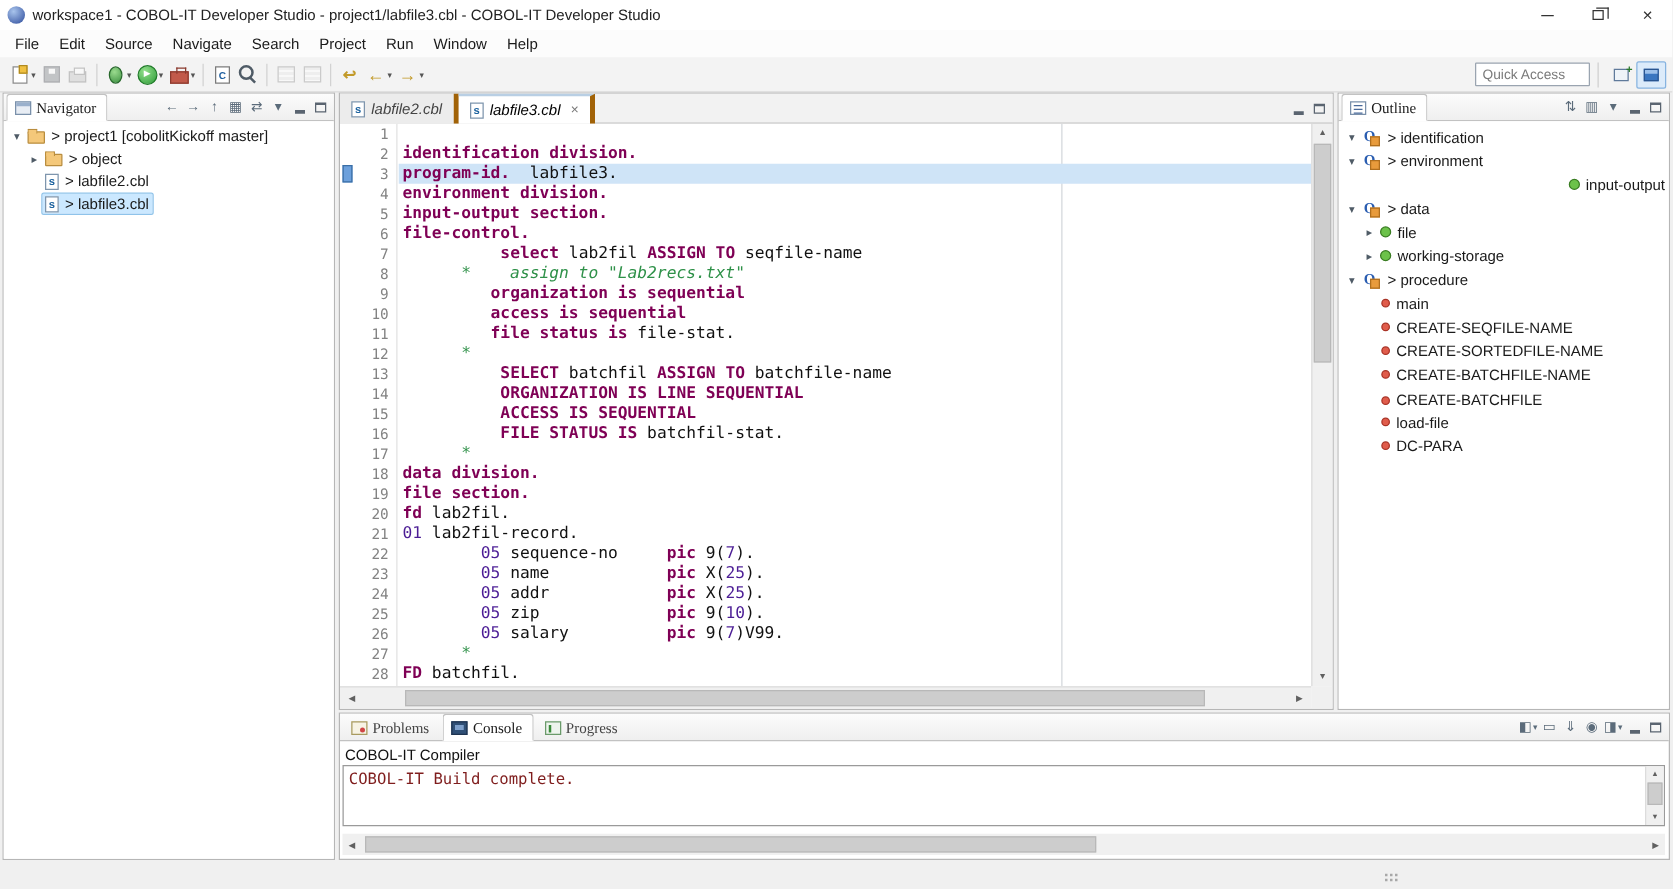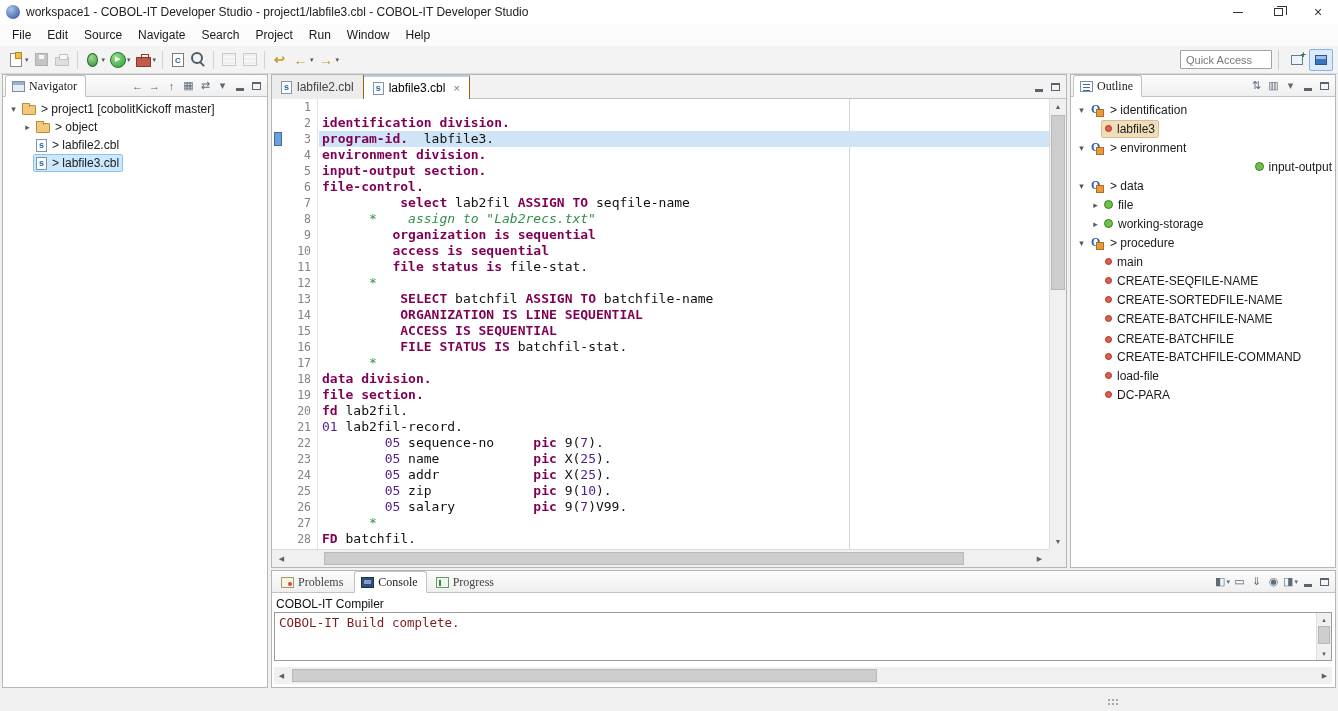--- a/index.html
+++ b/index.html
@@ -101,21 +101,21 @@
   .ico-cbl{width:11px;height:13px;background:#fff;border:1px solid #7e95ad;}
   .ico-cbl::before{content:"s";position:absolute;left:2px;top:0px;font:bold 9px "Liberation Sans",sans-serif;color:#1f64a0;}
   .ico-div{width:15px;height:14px;}
   .ico-div::before{content:"O";position:absolute;left:1px;top:-1px;font:bold 12px "Liberation Serif",serif;color:#2a5db0;}
   .ico-div::after{content:"";position:absolute;right:1px;bottom:0;width:6px;height:6px;background:#e89b3c;border:1px solid #b06f1e;}
   .ico-sec{width:9px;height:9px;border-radius:50%;background:#6cc24a;border:1px solid #3a7d23;}
   .ico-par{width:7px;height:7px;border-radius:50%;background:#e05c4b;border:1px solid #a83326;margin-left:1px;}
 
   
   .etabbar{height:24px;background:#f2f2f2;border-bottom:1px solid #c2c2c2;display:flex;align-items:stretch;position:relative;}
-  .etab{display:flex;align-items:center;gap:5px;height:24px;padding:0 9px;border-right:1px solid #a16207;background:#ececec;color:#444;font-size:12px;}
+  .etab{display:flex;align-items:center;gap:5px;height:24px;padding:0 9px;border-right:4px solid #a16207;background:#ececec;color:#444;font-size:12px;font-style:italic;}
   .etab.active{background:#fff;color:#000;border-top:2px solid #b9cfe4;}
   .tclose{margin-left:3px;color:#777;font-size:11px;line-height:1;}
   .etools{position:absolute;right:2px;top:0;height:24px;display:flex;align-items:center;}
 
   .ecode{position:absolute;top:24px;left:0;right:17px;bottom:18px;background:#fff;overflow:hidden;}
   .annruler{position:absolute;left:0;top:0;bottom:0;width:13px;background:#fff;}
   .annmark{position:absolute;left:2px;width:8px;height:14px;background:#6ca0dc;border:1px solid #3a6ea5;}
   .gutter{position:absolute;left:13px;top:0;bottom:0;width:33px;background:#fff;border-right:1px solid #e2e2e2;color:#838383;font-family:"DejaVu Sans Mono",monospace;font-size:11.5px;text-align:right;padding-right:6px;}
   .lnum{height:16px;line-height:16px;}
   .ccontent{position:absolute;left:47px;top:0;right:0;bottom:0;font-family:"DejaVu Sans Mono",monospace;font-size:13px;}
@@ -441,27 +441,20 @@
       </span>
   </div>
   <div class="tree">
       <div class="trow" style="padding-left: 4px;">
         <span class="arrow">▾</span>
         <span class="rowc">
           <span class="ico ico-div"></span>
           <span class="tlabel">&gt; identification</span>
         </span>
       </div>
-      <div class="trow" style="padding-left: 18px;">
-        <span class="arrow"></span>
-        <span class="rowc selc">
-          <span class="ico ico-par"></span>
-          <span class="tlabel">labfile3</span>
-        </span>
-      </div>
       <div class="trow" style="padding-left: 4px;">
         <span class="arrow">▾</span>
         <span class="rowc">
           <span class="ico ico-div"></span>
           <span class="tlabel">&gt; environment</span>
         </span>
       </div>
       <div class="trow" style="padding-left: 18px; justify-content: flex-end;">
         <span class="arrow"></span>
         <span class="rowc">
@@ -523,27 +516,20 @@
         <span class="rowc">
           <span class="ico ico-par"></span>
           <span class="tlabel">CREATE-BATCHFILE-NAME</span>
         </span>
       </div>
       <div class="trow" style="padding-left: 18px; align-items: flex-end;">
         <span class="arrow"></span>
         <span class="rowc">
           <span class="ico ico-par"></span>
           <span class="tlabel">CREATE-BATCHFILE</span>
-        </span>
-      </div>
-      <div class="trow" style="padding-left: 18px;">
-        <span class="arrow"></span>
-        <span class="rowc">
-          <span class="ico ico-par"></span>
-          <span class="tlabel">CREATE-BATCHFILE-COMMAND</span>
         </span>
       </div>
       <div class="trow" style="padding-left: 18px;">
         <span class="arrow"></span>
         <span class="rowc">
           <span class="ico ico-par"></span>
           <span class="tlabel">load-file</span>
         </span>
       </div>
       <div class="trow" style="padding-left: 18px;">

